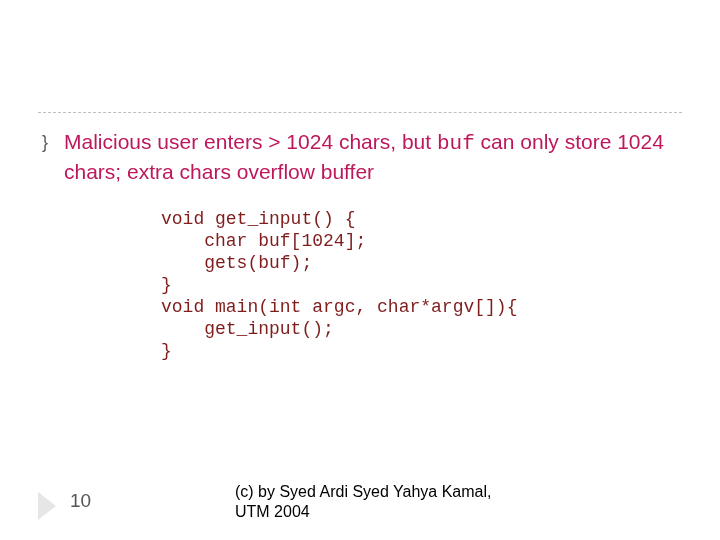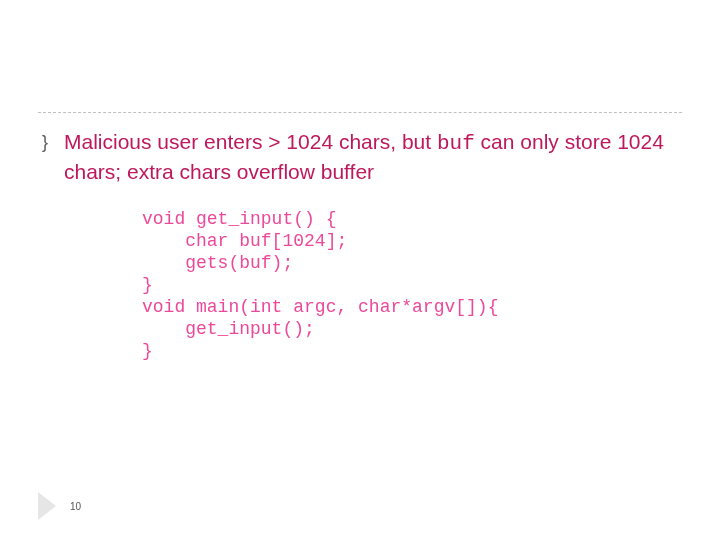--- a/index.html
+++ b/index.html
@@ -48,32 +48,32 @@
     font-size: 21px;
     line-height: 28px;
     color: #be185d;
   }
   .bullet-text .mono-inline {
     font-family: "Courier New", Courier, monospace;
   }
   .code-block {
     position: absolute;
     top: 208px;
-    left: 142px;
+    left: 161px;
     font-family: "Courier New", Courier, monospace;
     font-size: 18px;
     line-height: 22px;
     white-space: pre;
-    color: #ec4899;
+    color: #7f1d1d;
   }
   .page-number {
     position: absolute;
     left: 70px;
     bottom: 28px;
-    font-size: 10px;
+    font-size: 19px;
     color: #555;
   }
   .page-marker {
     position: absolute;
     left: 38px;
     bottom: 20px;
     width: 0;
     height: 0;
     border-top: 14px solid transparent;
     border-bottom: 14px solid transparent;
@@ -109,14 +109,15 @@
     char buf[1024];
     gets(buf);
 }
 void main(int argc, char*argv[]){
     get_input();
 }</div>
 
   <div class="page-marker"></div>
   <div class="page-number">10</div>
 
+  <div class="copyright">(c) by Syed Ardi Syed Yahya Kamal, UTM 2004</div>
 
 </div>
 
 </body></html>

